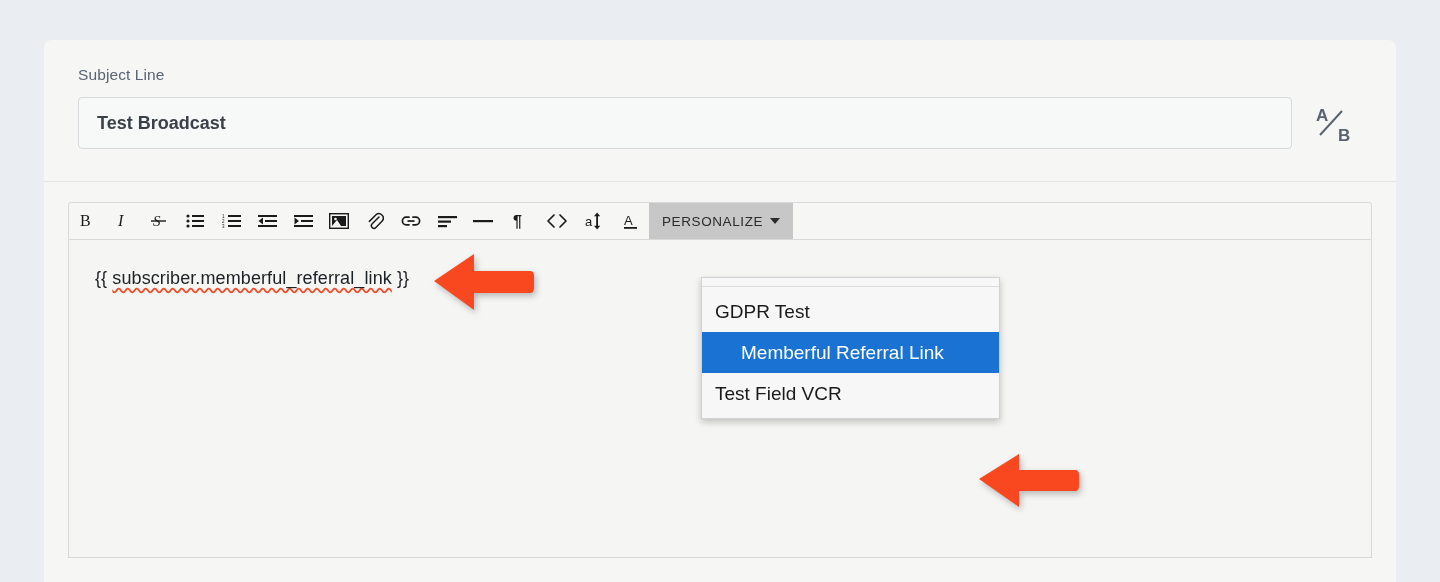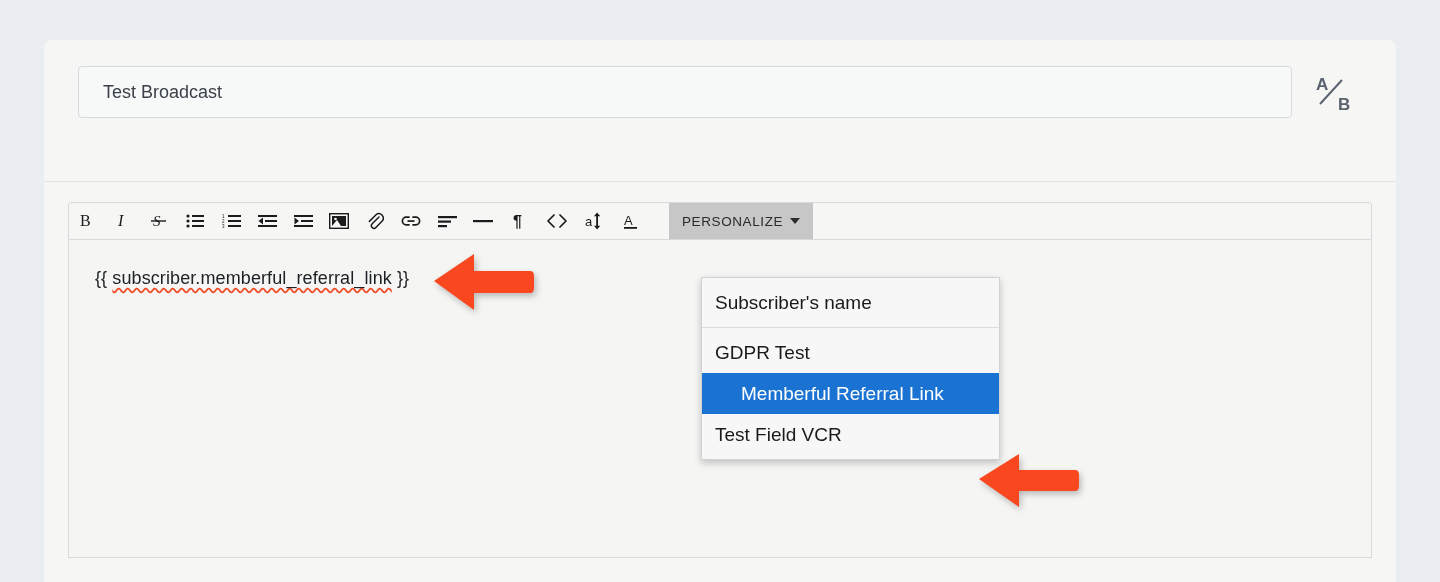--- a/index.html
+++ b/index.html
@@ -48,22 +48,23 @@
   .subject-input {
     width: 1224px;
     height: 52px;
     box-sizing: border-box;
     background: #f7f8f8;
     border: 1px solid #d7d9dc;
     border-radius: 4px;
     font-family: "Liberation Sans", sans-serif;
     font-size: 18px;
     color: #3b4149;
-    padding: 0 24px;
+    padding: 0 18px;
     outline: none;
+    font-weight: bold;
   }
   .ab-button {
     width: 58px;
     height: 52px;
     margin-left: 12px;
     position: relative;
     cursor: pointer;
   }
   .ab-button svg { display: block; }
 
@@ -96,21 +97,21 @@
   .personalize-btn {
     background: #c7c7c7;
     color: #2b2b2b;
     font-size: 13.5px;
     letter-spacing: .6px;
     display: flex;
     align-items: center;
     padding: 0 13px;
     cursor: pointer;
     user-select: none;
-    margin-left: 20px;
+    margin-left: 0;
   }
   .personalize-btn .caret {
     margin-left: 7px;
     width: 0; height: 0;
     border-left: 5px solid transparent;
     border-right: 5px solid transparent;
     border-top: 6px solid #2b2b2b;
   }
 
   .editor-body {
@@ -173,20 +174,21 @@
   .arrow svg { display: block; }
   #arrow-editor { left: 430px; top: 252px; }
   #arrow-menu   { left: 975px; top: 452px; }
 </style>
 </head>
 <body>
 
 <div class="card">
 
   <div class="subject-section">
+    <div class="subject-label">Subject Line</div>
     <div class="subject-row">
       <input class="subject-input" type="text" value="Test Broadcast" style="">
       <div class="ab-button">
         <svg width="58" height="52" viewBox="0 0 58 52" aria-hidden="true">
           <text x="12" y="24" font-family="Liberation Sans, sans-serif" font-size="17" font-weight="bold" fill="#59636f">A</text>
           <line x1="16" y1="38" x2="38" y2="14" stroke="#59636f" stroke-width="2"></line>
           <text x="34" y="44" font-family="Liberation Sans, sans-serif" font-size="17" font-weight="bold" fill="#59636f">B</text>
         </svg>
       </div>
     </div>
@@ -327,21 +329,20 @@
       </div>
     </div>
 
     <div class="editor-body">
       <div class="editor-text"><span>{{ </span><span class="spell">subscriber.memberful_referral_link</span><span> }}</span></div>
     </div>
   </div>
 
   <div class="dropdown">
     <div class="menu-group">
-      <div class="menu-item">Subscriber's name</div>
     </div>
     <div class="menu-group">
       <div class="menu-item">GDPR Test</div>
       <div class="menu-item selected">Memberful Referral Link</div>
       <div class="menu-item">Test Field VCR</div>
     </div>
   </div>
 
 </div>
 

